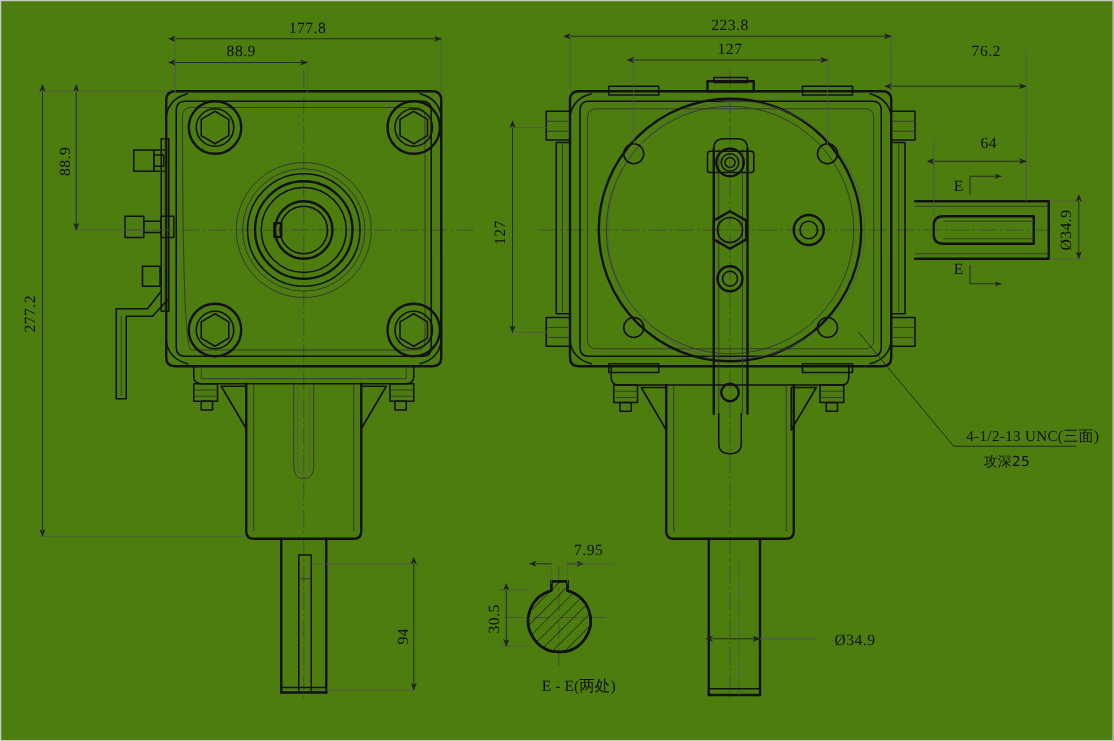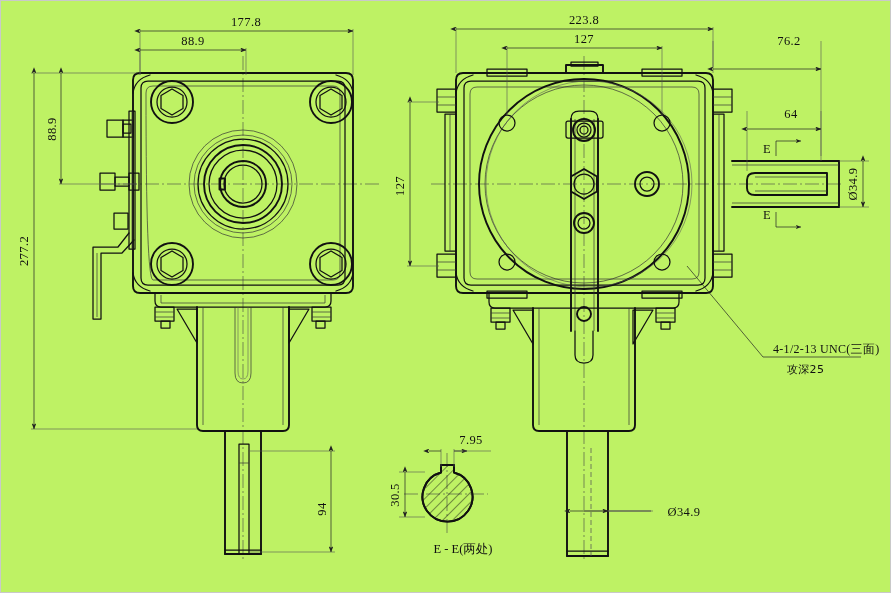--- a/index.html
+++ b/index.html
@@ -1,18 +1,18 @@
 <!DOCTYPE html>
 <html><head>
 <meta charset="utf-8">
 <style>
   html,body{margin:0;padding:0;background:#fff;}
   body{width:891px;height:593px;overflow:hidden;
        font-family:"Liberation Serif", serif;}
-  #sheet{position:relative;width:891px;height:593px;background:#bef264;
+  #sheet{position:relative;width:891px;height:593px;background:#4d7c0f;
          border:1px solid #c9c9c9;box-sizing:border-box;}
   svg#dwg{position:absolute;left:0;top:0;width:891px;height:593px;display:block;}
   .dimtxt{font-family:"Liberation Serif", serif;font-size:12.5px;fill:#111;
           text-anchor:middle;dominant-baseline:alphabetic;letter-spacing:.4px;}
   .notetxt{font-family:"Liberation Serif", serif;font-size:12px;fill:#111;
            text-anchor:start;letter-spacing:.3px;}
   .notetxt.cjk{font-family:"DejaVu Sans", sans-serif;font-size:11px;}
   .secttxt{font-family:"Liberation Serif", serif;font-size:12.5px;fill:#111;
            text-anchor:middle;}
   .obj{fill:none;stroke:#111;stroke-width:1.25;stroke-linejoin:round;stroke-linecap:round;}

